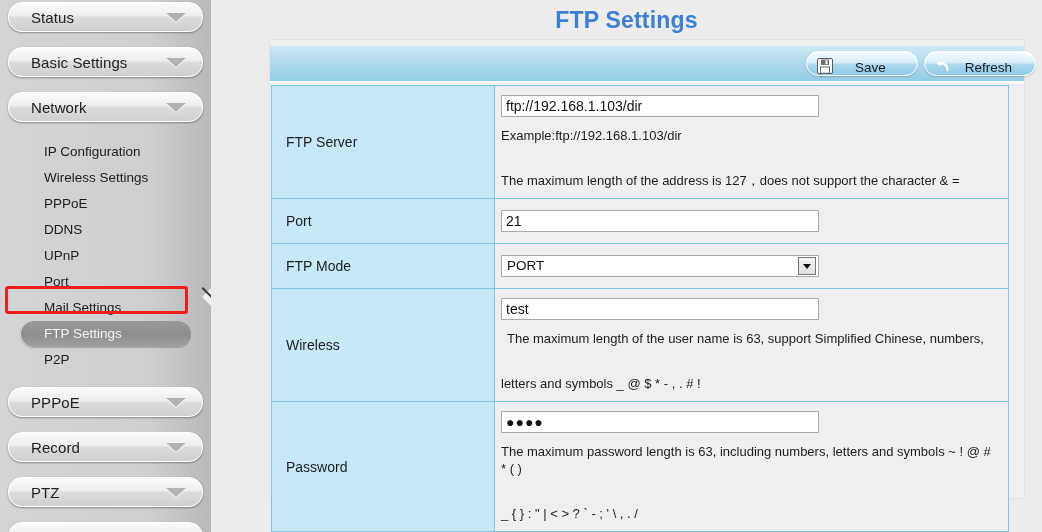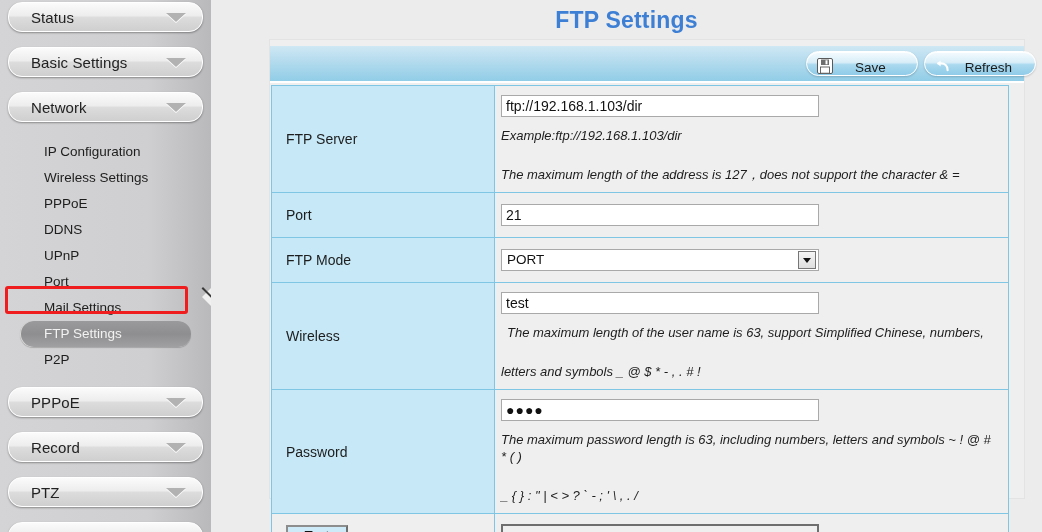--- a/index.html
+++ b/index.html
@@ -248,24 +248,23 @@
     width: 0; height: 0;
     border-left: 4px solid transparent;
     border-right: 4px solid transparent;
     border-top: 5px solid #111;
   }
   .hint {
     font-size: 13px;
     color: #1d1d1d;
     margin-top: 10px;
     line-height: 17px;
-    font-style: italic;
   }
   .hint.indent { padding-left: 6px; }
-  .hint.second { margin-top: 22px; }
+  .hint.second { margin-top: 28px; }
 
   .test-cell {
     background: #efefef;
     padding: 6px 0 6px 14px !important;
     height: 30px;
   }
   .btn-test {
     width: 62px;
     height: 21px;
     background: #cdeaf8;

